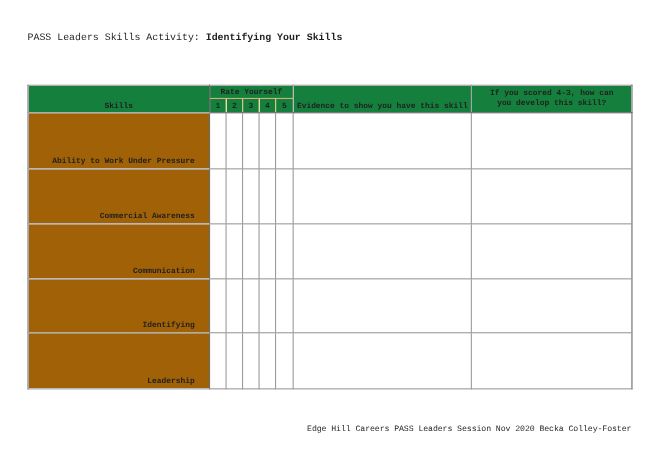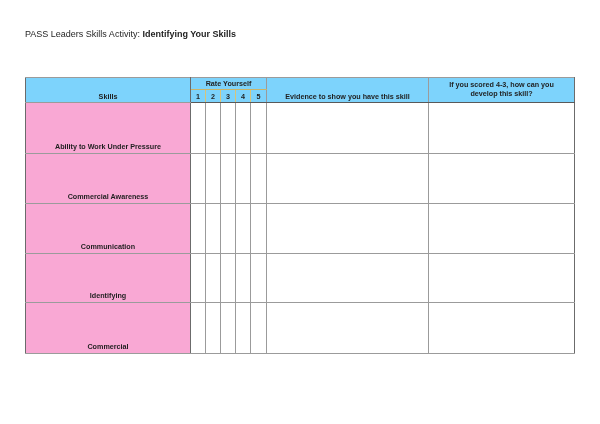--- a/index.html
+++ b/index.html
@@ -10,20 +10,21 @@
     background: #ffffff;
     overflow: hidden;
     font-family: "Liberation Sans", sans-serif;
     color: #262626;
   }
   .page {
     position: relative;
     width: 600px;
     height: 424px;
     background: #ffffff;
+    font-family: Liberation Mono, monospace;
   }
   .doc-title {
     position: absolute;
     left: 25px;
     top: 29px;
     font-size: 9px;
     line-height: 11px;
     color: #1f1f1f;
     white-space: nowrap;
   }
@@ -47,40 +48,40 @@
     width: 549px;
     border: 1px solid #595959;
   }
   .skills-table td {
     border: 1px solid #9b9b9b;
     padding: 0;
     overflow: hidden;
   }
   .skills-table td.dark-v { border-left-color: #6b6b6b; border-right-color: #6b6b6b; }
   .hdr {
-    background: #7dd3fc;
+    background: #15803d;
     font-weight: bold;
     font-size: 7.2px;
     text-align: center;
     color: #1f1f1f;
   }
   .skills-hdr { vertical-align: bottom; padding-bottom: 1px !important; }
   .rate-hdr { vertical-align: middle; border-bottom-color: #c9b46a !important; }
   .num-cell { vertical-align: bottom; padding-bottom: 1px !important; border-top-color: #c9b46a !important; border-bottom: 1px solid #595959 !important; border-left-color: #d9c47a !important; border-right-color: #d9c47a !important; }
   .num-first { border-left-color: #6b6b6b !important; }
   .num-last { border-right-color: #6b6b6b !important; }
   .evidence-hdr { vertical-align: bottom; padding-bottom: 1px !important; border-bottom: 1px solid #595959 !important; margin-left: 31px; }
   .develop-hdr { vertical-align: middle; line-height: 8.6px; padding: 0 10px !important; border-bottom: 1px solid #595959 !important; }
   .skill-cell {
-    background: #f9a8d4;
+    background: #a16207;
     font-weight: bold;
     font-size: 7.2px;
     color: #1f1f1f;
     vertical-align: bottom;
-    text-align: center;
+    text-align: right;
     padding: 2px 13px !important;
     border-left-color: #6b6b6b !important;
     border-right-color: #6b6b6b !important;
   }
   .blank-cell { background: #ffffff; }
   .doc-footer {
     position: absolute;
     top: 387px;
     right: 26px;
     font-size: 7.5px;
@@ -163,26 +164,27 @@
         <td class="blank-cell"></td>
         <td class="blank-cell"></td>
         <td class="blank-cell"></td>
         <td class="blank-cell"></td>
         <td class="blank-cell"></td>
         <td class="blank-cell"></td>
         <td class="blank-cell dark-v"></td>
       </tr>
 
       <tr style="height:51px">
-        <td class="skill-cell">Commercial</td>
+        <td class="skill-cell">Leadership</td>
         <td class="blank-cell"></td>
         <td class="blank-cell"></td>
         <td class="blank-cell"></td>
         <td class="blank-cell"></td>
         <td class="blank-cell"></td>
         <td class="blank-cell"></td>
         <td class="blank-cell dark-v"></td>
       </tr>
     </tbody>
   </table>
 
+  <div class="doc-footer">Edge Hill Careers PASS Leaders Session Nov 2020 Becka Colley-Foster</div>
 
 </div>
 
 </body></html>

